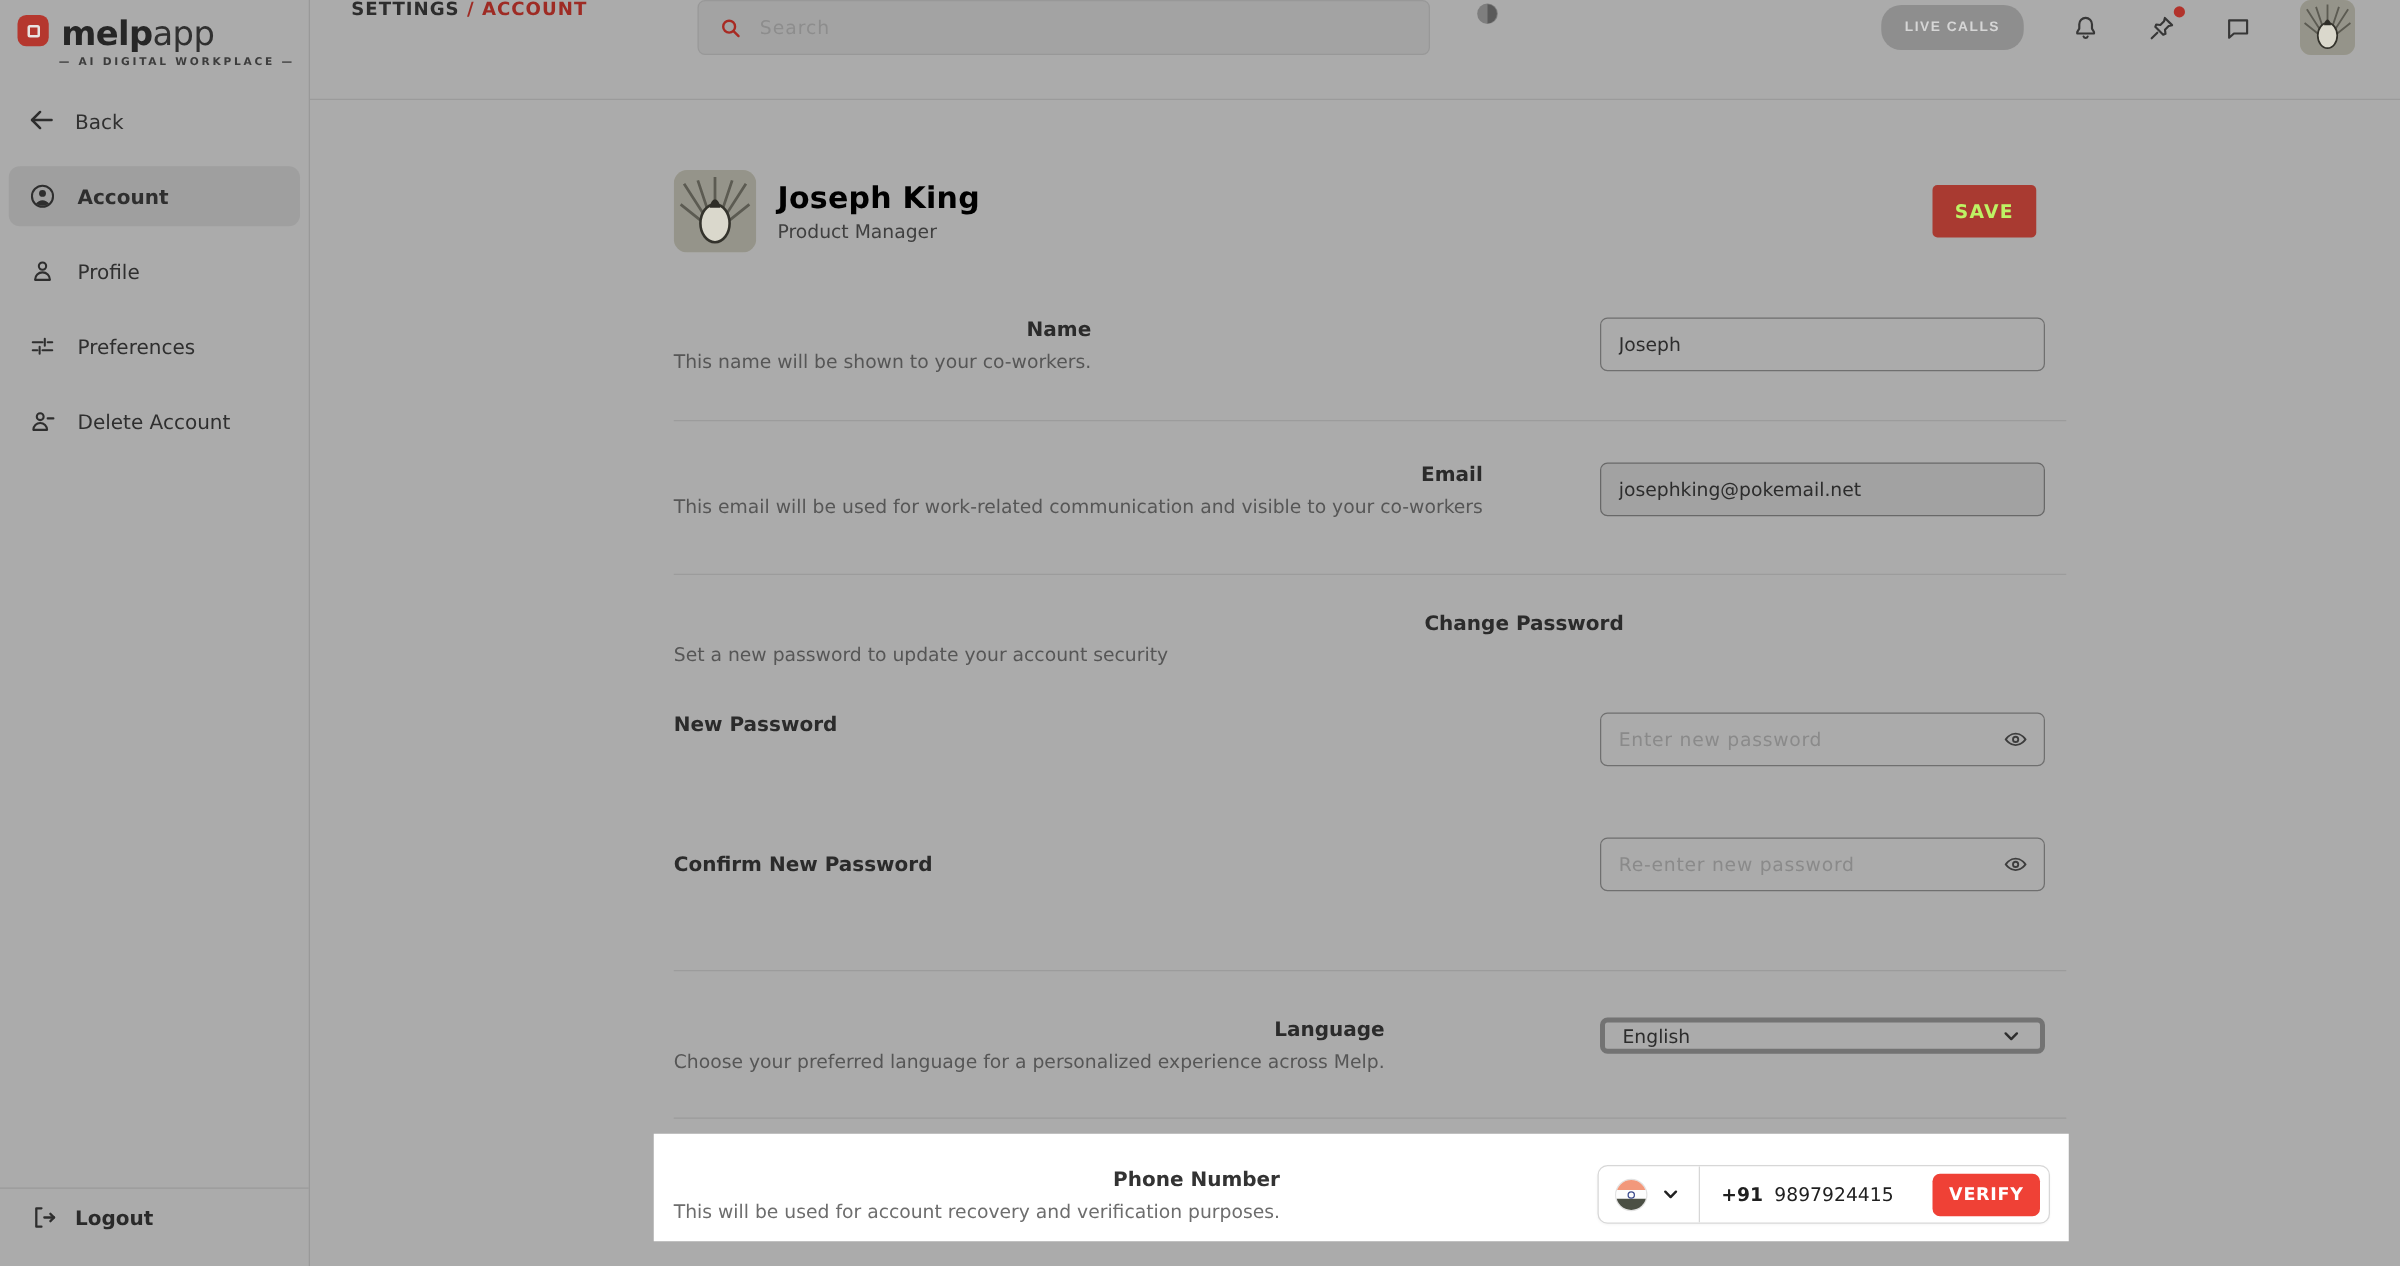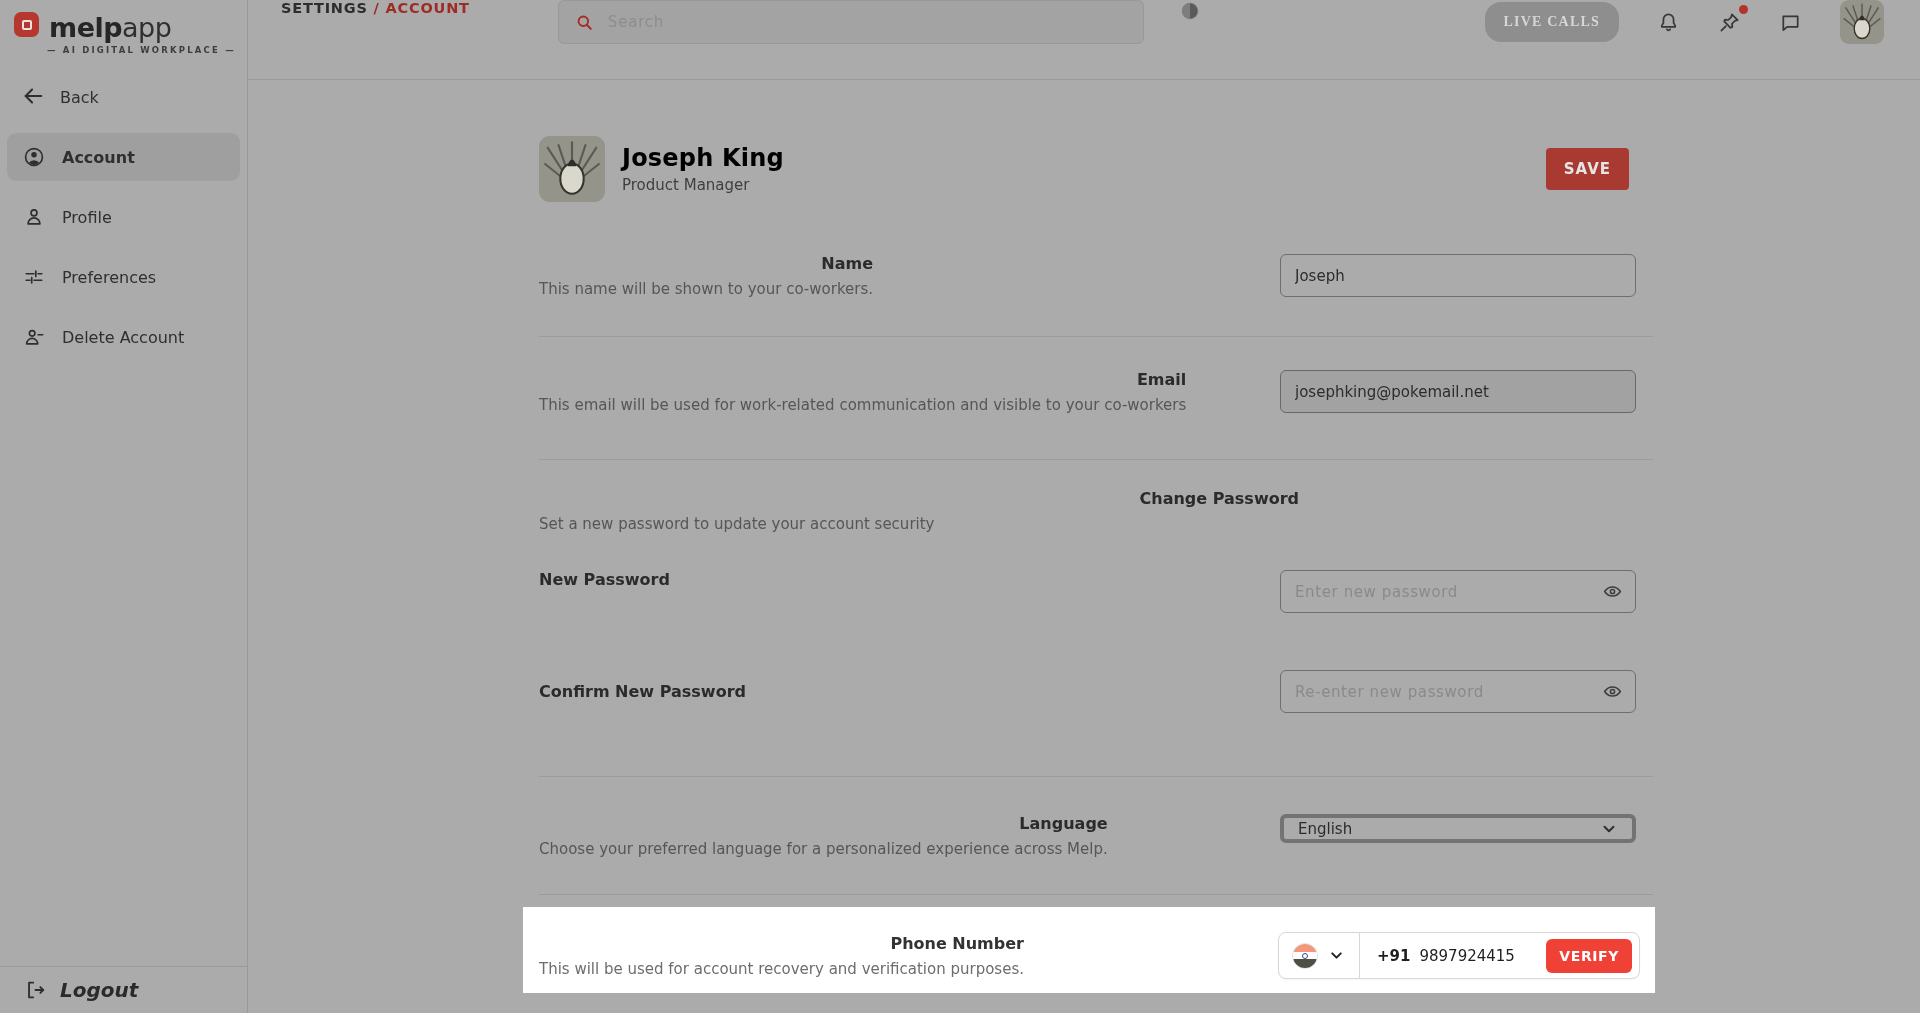--- a/index.html
+++ b/index.html
@@ -34,24 +34,24 @@
   .nav-item {
     display:flex; align-items:center; gap:17px;
     margin:10px 7px; padding:13px 0 13px 16px;
     border-radius:9px; color:#2f2f2f; cursor:pointer; font-size:16px;
   }
   .nav-item.active { background:#9f9f9f; font-weight:700; }
   .nav-item + .nav-item { margin-top:12px; }
   .nav-icon { width:22px; height:22px; color:#2e2e2e; flex:0 0 auto; }
 
   .logout-row {
-    position:absolute; left:0; right:0; bottom:0; height:47px;
+    position:absolute; left:0; right:0; bottom:16px; height:47px;
     border-top:1px solid #9a9a9a;
     display:flex; align-items:center; gap:14px; padding-left:24px;
-    font-weight:700; color:#2a2a2a; cursor:pointer; font-size:20px;font-style:italic;
+    font-weight:700; color:#2a2a2a; cursor:pointer; font-size:16px;
   }
 
   
   .topbar {
     position:absolute; left:248px; right:0; top:0; height:80px;
     border-bottom:1px solid #9b9b9b;
     display:flex; align-items:flex-start;
   }
   .breadcrumb { margin-left:33px; font-size:14.5px; font-weight:700; letter-spacing:0.8px; white-space:nowrap; }
   .breadcrumb .sec { color:#2d2d2d; }
@@ -64,21 +64,21 @@
   .searchbox input {
     flex:1; border:none; outline:none; background:transparent;
     font-family:inherit; font-size:15px; letter-spacing:0.8px; color:#3a3a3a;
   }
   .searchbox input::placeholder { color:#8d8d8d; }
   .search-icon { width:19px; height:19px; color:#a82a23; }
   .theme-btn { margin-left:35px; width:22px; height:22px; color:#7e7e7e; cursor:pointer; }
   .top-right { margin-left:auto; display:flex; align-items:center; gap:38px; padding-right:36px; }
   .live-calls {
     background:#8e8e8e; color:#d6d6d6; border:none; cursor:pointer;
-    font-family:Liberation Serif, serif; font-size:14px; font-weight:700; letter-spacing:1.2px;
+    font-family:Liberation Sans, sans-serif; font-size:11px; font-weight:700; letter-spacing:1.2px;
     padding:12px 19px; border-radius:16px;
   }
   .top-icon { width:23px; height:23px; color:#373737; cursor:pointer; position:relative; }
   .pin-wrap { position:relative; cursor:pointer; }
   .pin-dot {
     position:absolute; top:-6px; right:-7px; width:9px; height:9px;
     border-radius:50%; background:#b2332c;
   }
   .avatar-sm { width:44px; height:44px; border-radius:9px; overflow:hidden; cursor:pointer; }
 
@@ -86,21 +86,21 @@
   .main { position:absolute; left:248px; top:80px; right:0; bottom:0; }
   .content { margin:0 267px 0 291px; }
 
   .profile-head { display:flex; align-items:center; margin-top:56px; }
   .avatar-lg { width:66px; height:66px; border-radius:11px; overflow:hidden; flex:0 0 auto; }
   .who { margin-left:17px; }
   .who .nm { font-size:24px; font-weight:700; color:#000000; letter-spacing:0.2px; }
   .who .rl { font-size:15px; color:#3f3f3f; margin-top:4px; }
   .save-btn {
     margin-left:auto; margin-right:24px;
-    background:#a93a31; color:#e5e5e5; border:none; cursor:pointer;
+    background:#a93a31; color:#bef264; border:none; cursor:pointer;
     font-family:inherit; font-size:15px; font-weight:700; letter-spacing:1px;
     padding:12px 18px; border-radius:4px;
   }
 
   .row { display:flex; justify-content:space-between; border-bottom:1px solid #9c9c9c; }
   .row:last-child { border-bottom:none; }
   .lab { max-width:760px; }
   .lab h3 { font-size:16px; font-weight:700; color:#2b2b2b;text-align:right; }
   .lab p { font-size:15px; color:#565656; margin-top:7px; }
 

